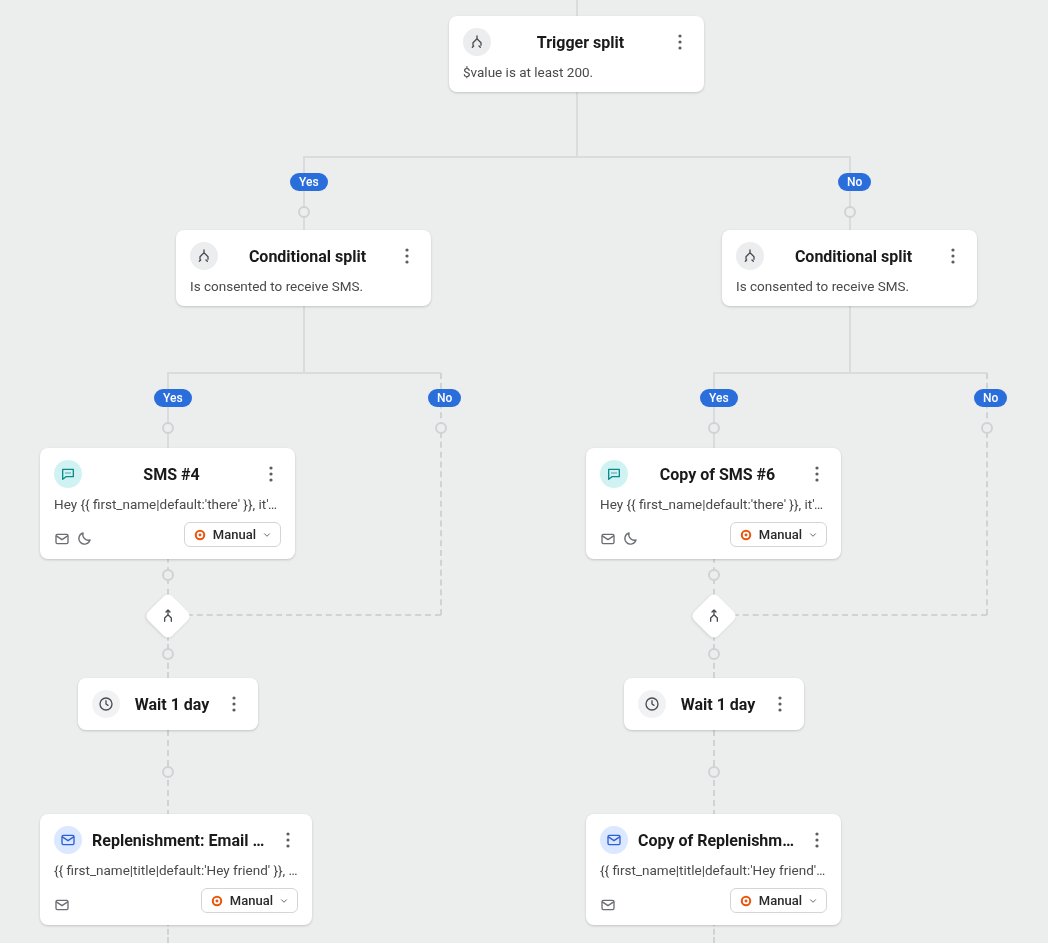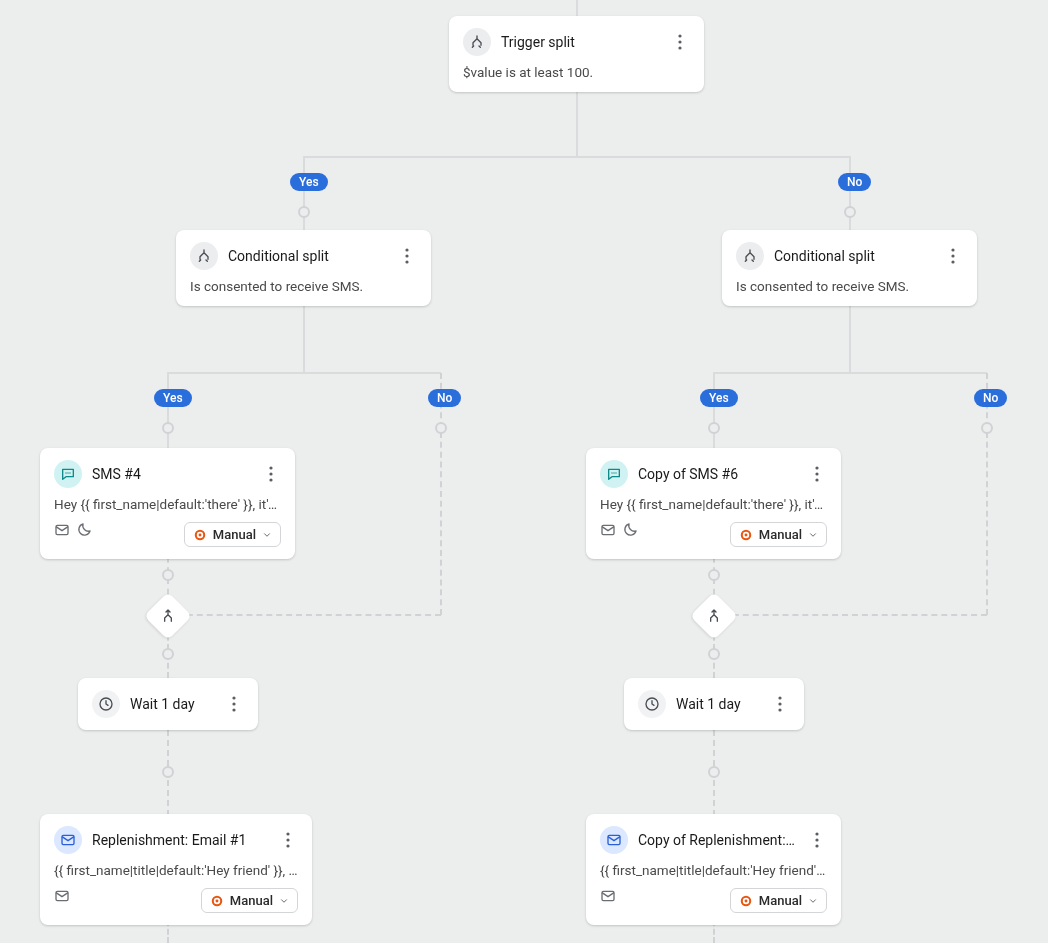--- a/index.html
+++ b/index.html
@@ -72,38 +72,39 @@
     box-sizing: border-box;
     display: flex;
     flex-direction: column;
   }
   .card-header {
     display: flex;
     align-items: center;
     gap: 10px;
   }
   .card-title {
-    font-size: 14px;
-    font-weight: 400;
+    font-size: 16px;
+    font-weight: 700;
     flex: 1;
     white-space: nowrap;
     overflow: hidden;
     text-overflow: ellipsis;
+    text-align: center;
   }
   .card-desc {
     font-size: 13.5px;
     color: #4a4a4a;
     margin-top: 8px;
     white-space: nowrap;
     overflow: hidden;
     text-overflow: ellipsis;
   }
   .card-footer {
     display: flex;
-    align-items: flex-start;
+    align-items: flex-end;
     margin-top: 10px;
     gap: 8px;
   }
   .footer-icons {
     display: flex;
     gap: 6px;
     align-items: center;
   }
   .spacer { flex: 1; }
 
@@ -307,21 +308,21 @@
             <use href="#i-split"></use>
           </svg>
         </span>
       <span class="card-title">Trigger split</span>
       <span class="kebab">
           <svg>
             <use href="#i-kebab"></use>
           </svg>
         </span>
     </div>
-    <div class="card-desc">$value is at least 100.</div>
+    <div class="card-desc">$value is at least 200.</div>
   </div>
 
   <div class="card" style="left:176px; top:230px; width:255px;">
     <div class="card-header">
       <span class="icon-circle ic-gray">
           <svg>
             <use href="#i-split"></use>
           </svg>
         </span>
       <span class="card-title">Conditional split</span>

